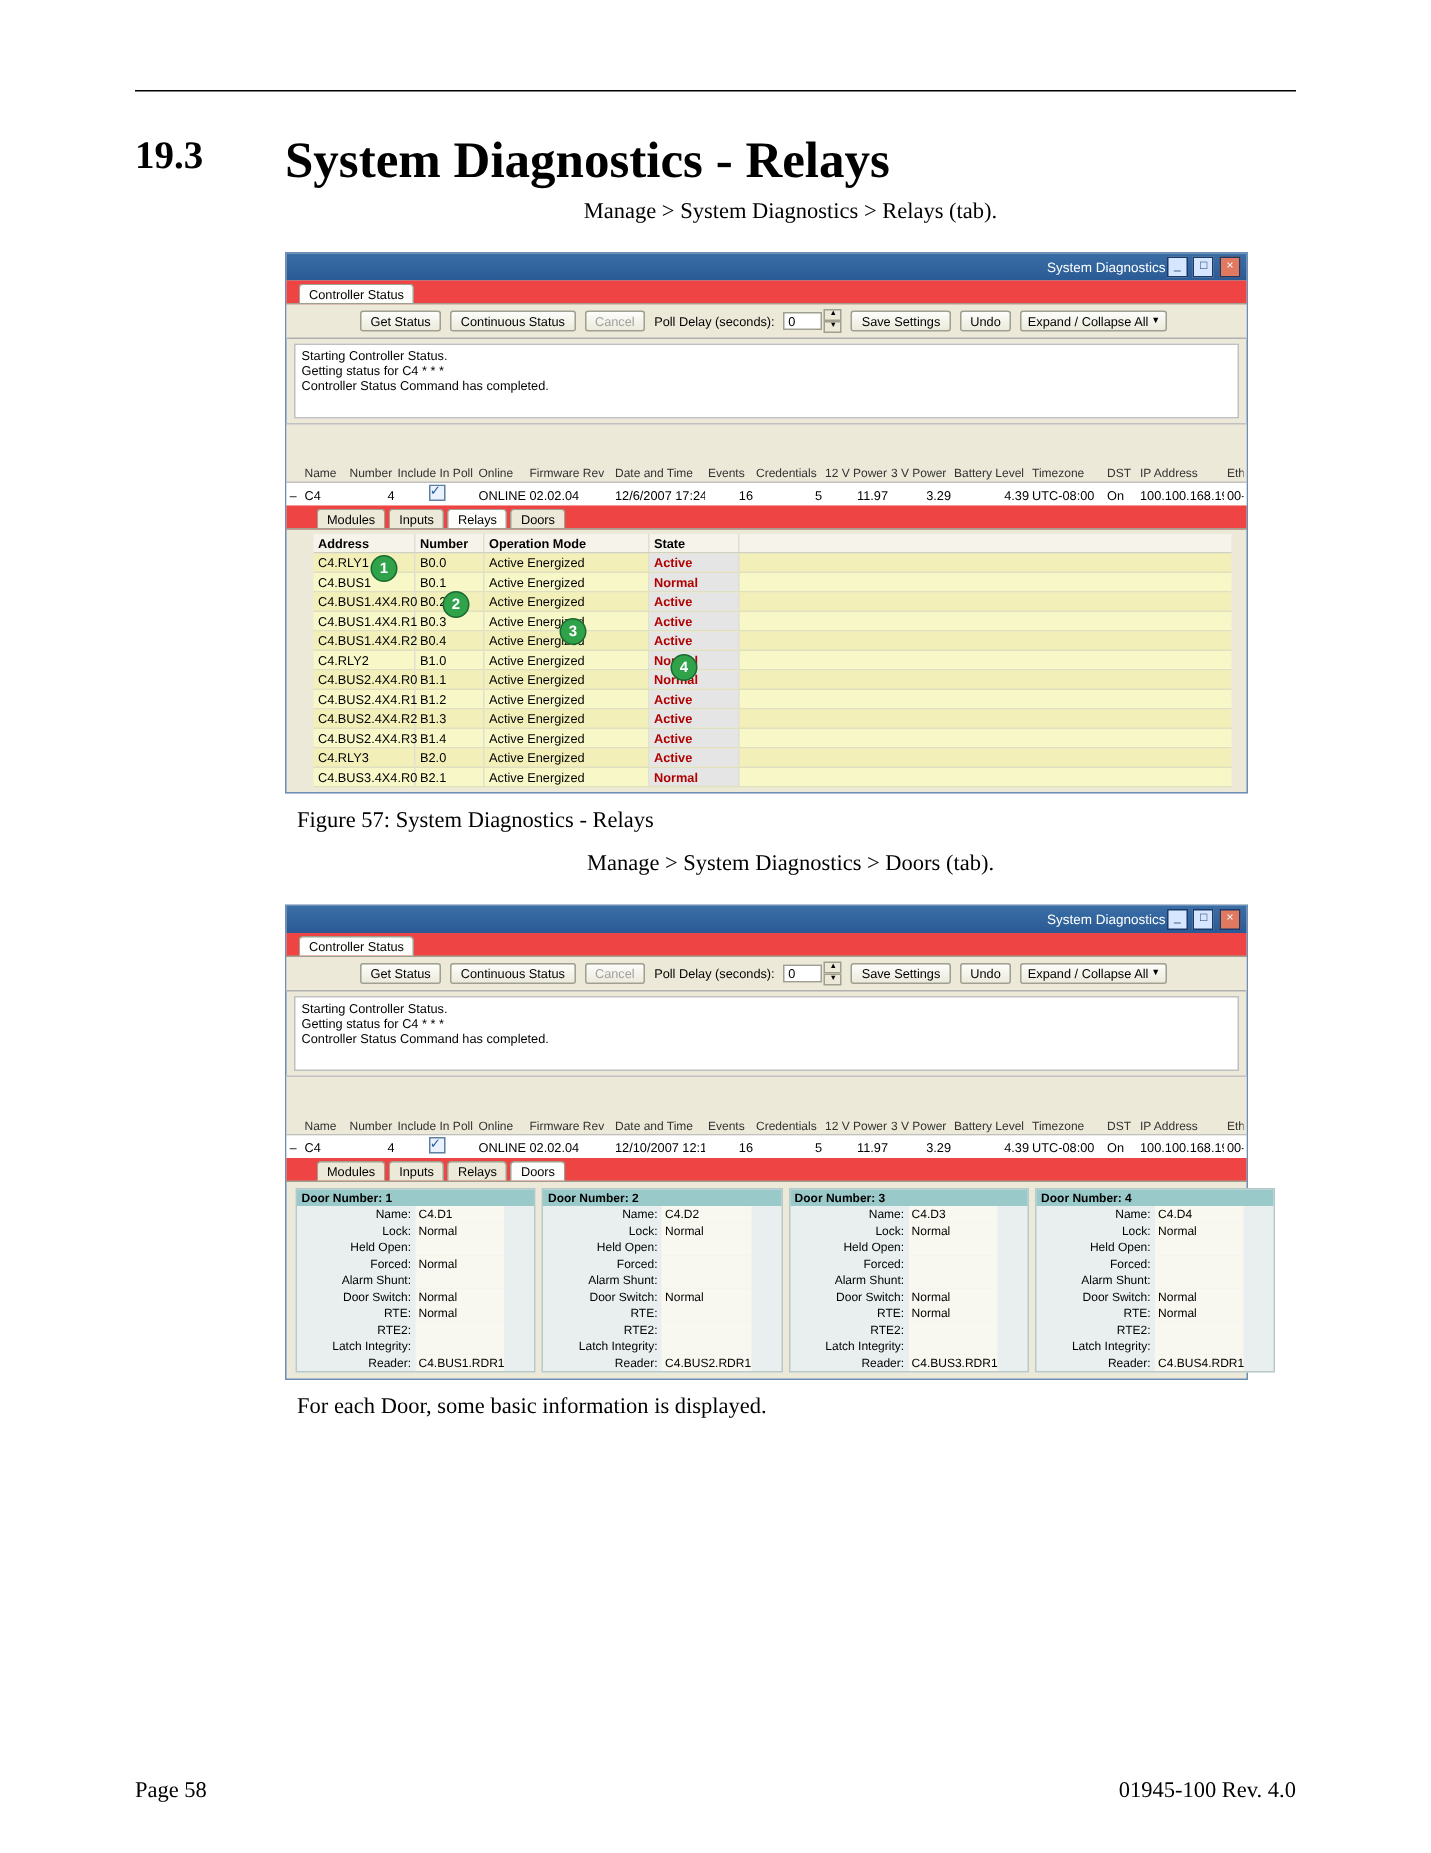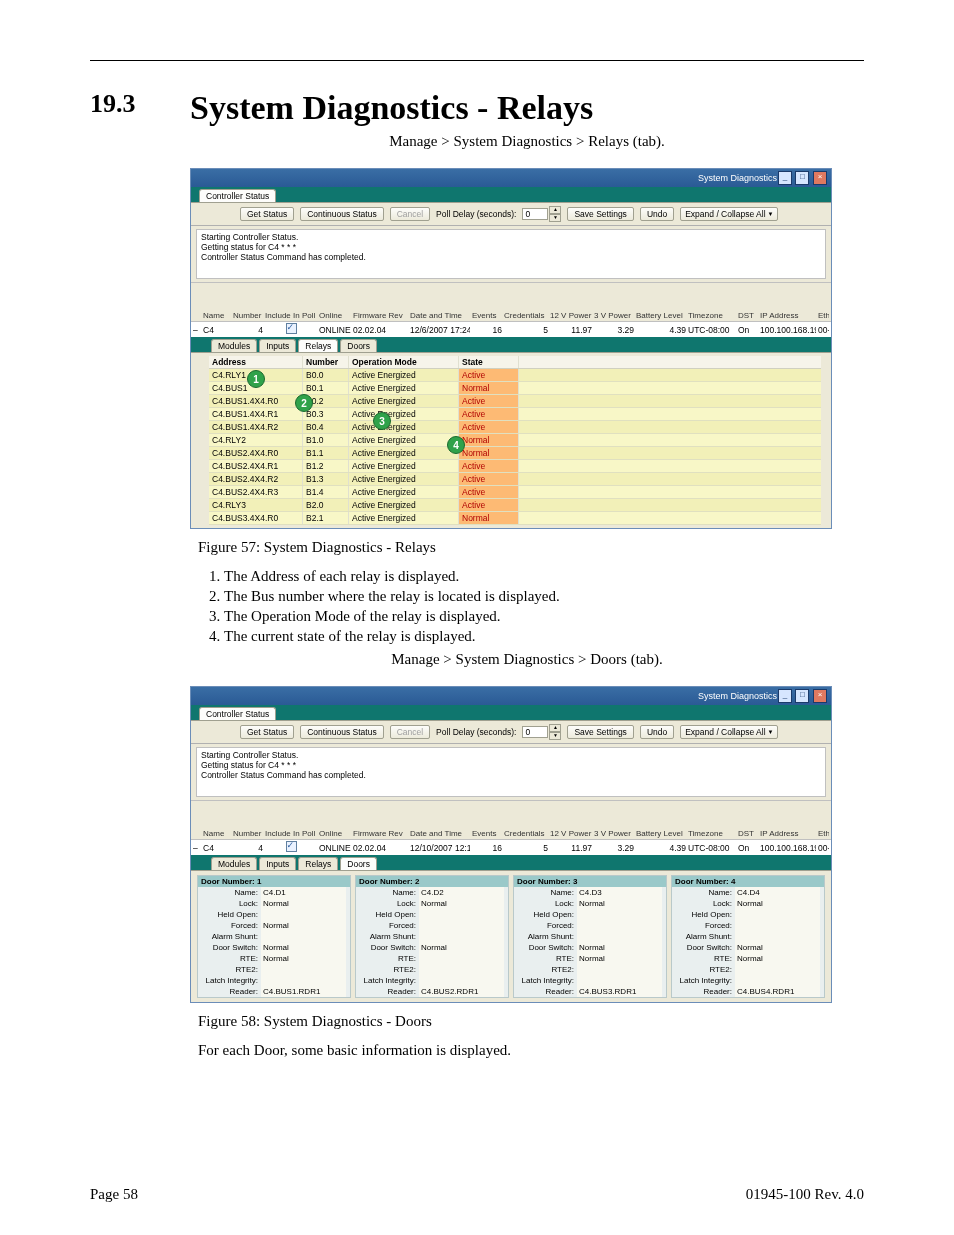--- a/index.html
+++ b/index.html
@@ -156,21 +156,21 @@
     white-space:nowrap;
   }
   .c4row .cell { overflow:hidden; }
   .checkbox {
     width:9px;height:9px;border:1px solid #6080a0;background:#eaf2ff;display:inline-block;position:relative;
   }
   .checkbox::after { content:"✓"; position:absolute; left:0; top:-2px; font-size:9px; color:#3060a0; }
   .tabs {
     display:flex;
     gap:2px;
-    background:#0f766e;
+    background:#ef4444;
     padding:2px 8px 0 8px;
     font-size:8.5px;
     border-bottom:1px solid #a0a090;
     align-items:flex-end;
   }
   .tab {
     border:1px solid #a0a090;
     border-bottom:none;
     background:#ece9d8;
     padding:1px 6px;
@@ -186,24 +186,24 @@
     display:flex;
     background:#f6f4ea;
     font-weight:bold;
     border-bottom:1px solid #d0d0c0;
   }
   .relay-head .rc, .relay-row .rc {
     padding:1px 3px;
     border-right:1px solid #e0e0d0;
     box-sizing:border-box;
   }
-  .rc.addr{width:94px;} .rc.num{width:46px;} .rc.op{width:110px;} .rc.state{width:60px; color:#b00000;}
+  .rc.addr{width:68px;} .rc.num{width:46px;} .rc.op{width:110px;} .rc.state{width:60px; color:#b00000;}
   .relay-row { display:flex; background:#f8f7c7; border-bottom:1px solid #e0e0c0; position:relative;}
   .relay-row:nth-child(odd){ background:#f2f0b8;}
-  .relay-row .rc.state { background:#fdba74; color:#b00000; }
+  .relay-row .rc.state { background:#e5e5e5; color:#b00000;font-weight:bold; }
   .callout {
     position:absolute;
     width:16px;height:16px;border-radius:50%;
     background:#2fa24a;color:#fff;
     font-size:10px;font-weight:bold;
     display:flex;align-items:center;justify-content:center;
     border:1px solid #1a6a2e;
     z-index:5;
   }
   .relay-area { position:relative; }
@@ -216,21 +216,21 @@
     font-size:8px;
   }
   .door-card .dh {
     background:#9ac9c9;
     color:#000;
     padding:1px 3px;
     font-weight:bold;
   }
   .door-card .drow {
     display:flex;
-    padding:0 4px;
+    padding:0 20px;
     line-height:11px;
   }
   .door-card .dk { width:56px; text-align:right; padding-right:3px; color:#000;}
   .door-card .dv { flex:1; background:#f8f8f0; padding-left:2px; min-height:11px;}
   .caption {
     margin:10px 0 12px 108px;
     font-size:15px;
   }
   ol.notes {
     margin:4px 0 0 110px;
@@ -431,26 +431,20 @@
         <div class="callout" style="top:14px;left:56px">1</div>
         <div class="callout" style="top:38px;left:104px">2</div>
         <div class="callout" style="top:56px;left:182px">3</div>
         <div class="callout" style="top:80px;left:256px">4</div>
       </div>
     </div>
   </div>
 
   <div class="caption">Figure 57: System Diagnostics - Relays</div>
 
-  <ol class="notes">
-    <li>The Address of each relay is displayed.</li>
-    <li>The Bus number where the relay is located is displayed.</li>
-    <li>The Operation Mode of the relay is displayed.</li>
-    <li>The current state of the relay is displayed.</li>
-  </ol>
 
   <div class="breadcrumb">Manage &gt; System Diagnostics &gt; Doors (tab).</div>
 
   <div class="figure-wrap">
     <div class="fig-img win" style="height:auto;">
       <div class="titlebar">
         <span>System Diagnostics</span>
         <span class="controls">
           <span>_</span>
           <span>□</span>
@@ -698,21 +692,20 @@
             </div>
             <div class="drow">
               <div class="dk">Reader:</div>
               <div class="dv">C4.BUS4.RDR1</div>
             </div>
           </div>
         </div>
     </div>
   </div>
 
-  <div class="caption">Figure 58: System Diagnostics - Doors</div>
   <div class="bodytext">For each Door, some basic information is displayed.</div>
 
   <div class="footer-row">
     <div>Page 58</div>
     <div>01945-100  Rev. 4.0</div>
   </div>
 
 </div>
 
 </body></html>

